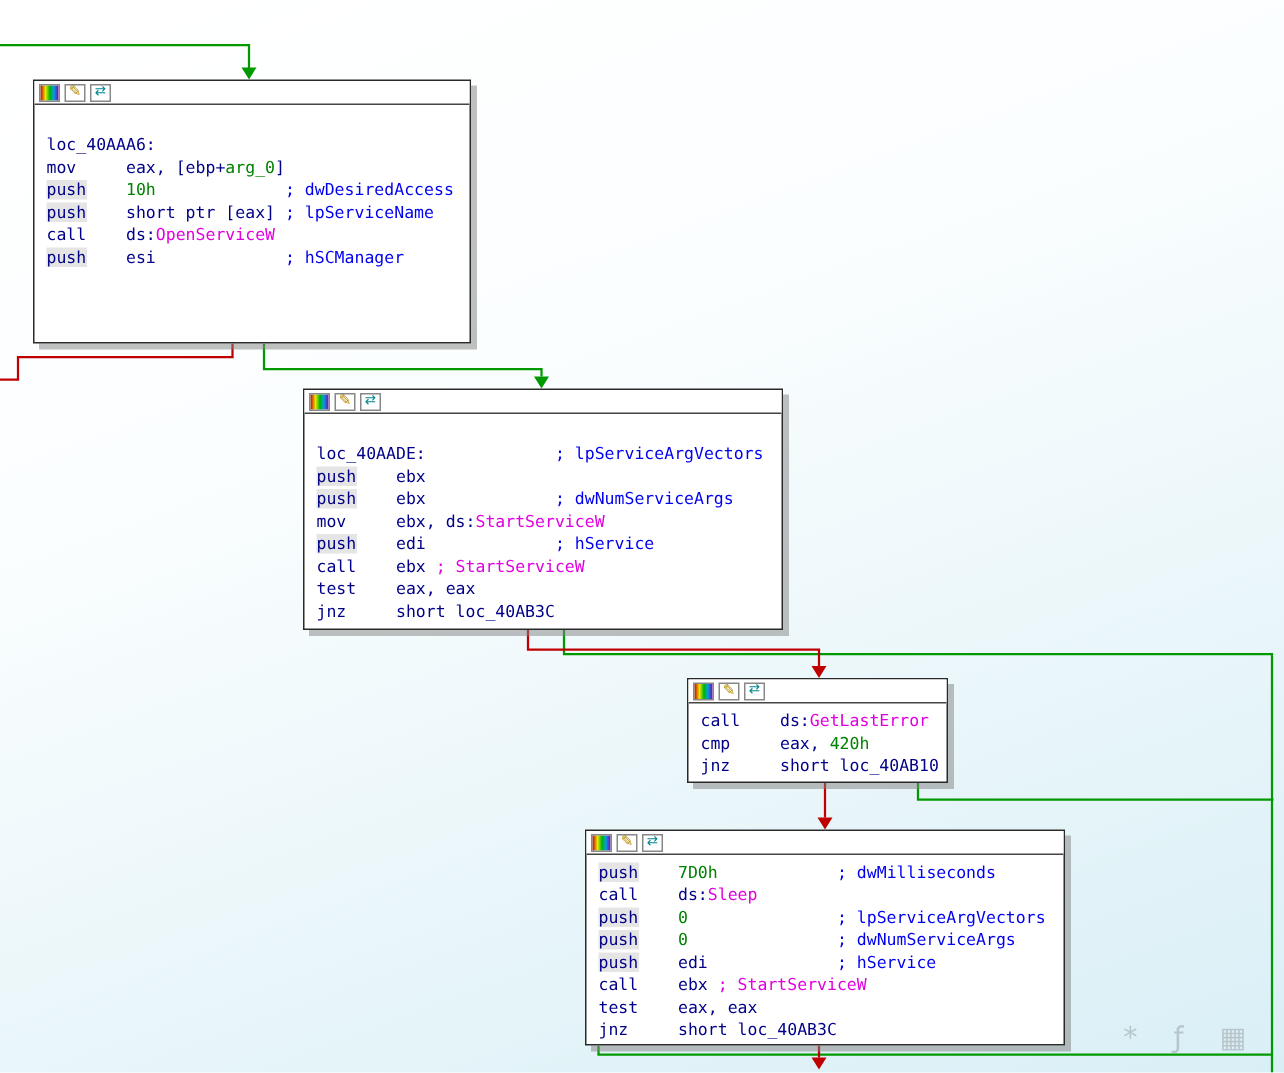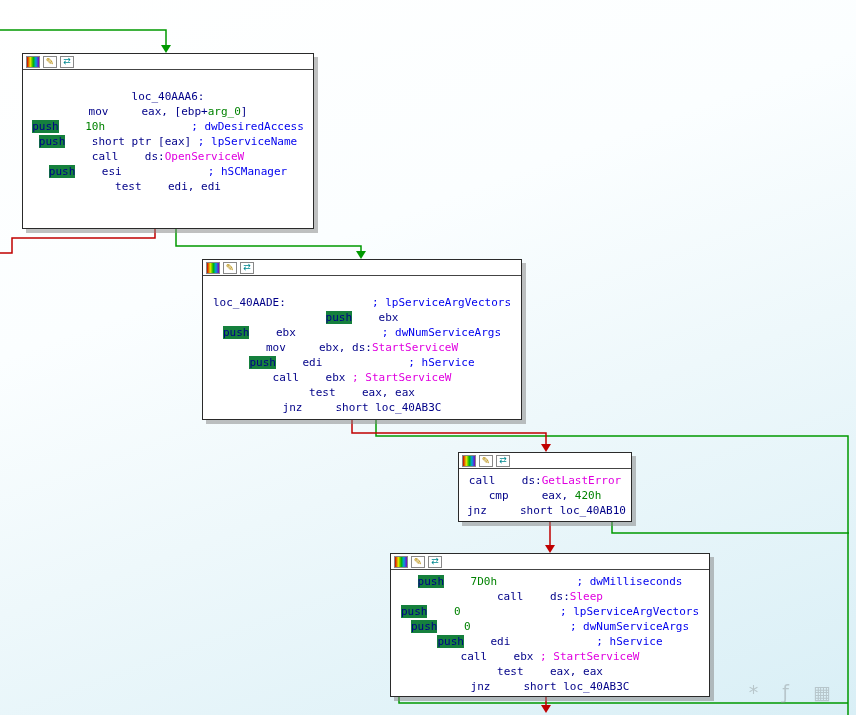--- a/index.html
+++ b/index.html
@@ -23,27 +23,27 @@
     gap:3px;padding:1px 3px;box-sizing:border-box;background:#fff;
   }
   .ic{
     width:14px;height:12px;border:1px solid #888;background:#fff;
     display:inline-flex;align-items:center;justify-content:center;
     font-size:9px;line-height:1;box-sizing:border-box;cursor:pointer;
   }
   .ic-color{background:linear-gradient(90deg,#d00000,#e8e800 28%,#00b400 52%,#00a0e0 74%,#8000c0);}
   .ic-edit{color:#b58900;font-size:10px;}
   .ic-sync{color:#008890;font-size:9px;}
-  .codewrap{padding:4px 8px 6px;text-align:center;}
+  .codewrap{padding:4px 8px 6px;}
   .ln{height:15px;white-space:pre;font:11px/15px "DejaVu Sans Mono",monospace;}
   .seg-code{color:#000088;}
   .seg-imm{color:#008200;}
   .seg-api{color:#e000e0;}
   .seg-cmt{color:#0000ee;}
-  .hl{background:#15803d;}
+  .hl{background:#e5e5e5;}
   #watermark{
     position:absolute;right:16px;bottom:12px;z-index:3;
     font-size:19px;letter-spacing:9px;color:#8d9598;opacity:.45;
   }
 </style>
 </head>
 <body>
 
 <svg id="edges" width="856" height="715">
   <g fill="none" stroke="#009900" stroke-width="1.5">
@@ -75,21 +75,20 @@
     <span class="ic ic-sync">⇄</span>
   </div>
   <div class="codewrap">
       <div class="ln"></div>
       <div class="ln"><span class="seg-code">loc_40AAA6:</span></div>
       <div class="ln"><span class="seg-code">mov     eax, [ebp+</span><span class="seg-imm">arg_0</span><span class="seg-code">]</span></div>
       <div class="ln"><span class="seg-code hl">push</span><span class="seg-code">    </span><span class="seg-imm">10h</span><span class="seg-code">             </span><span class="seg-cmt">; dwDesiredAccess</span></div>
       <div class="ln"><span class="seg-code hl">push</span><span class="seg-code">    short ptr [eax] </span><span class="seg-cmt">; lpServiceName</span></div>
       <div class="ln"><span class="seg-code">call    ds:</span><span class="seg-api">OpenServiceW</span></div>
       <div class="ln"><span class="seg-code hl">push</span><span class="seg-code">    esi             </span><span class="seg-cmt">; hSCManager</span></div>
-      <div class="ln"><span class="seg-code">test    edi, edi</span></div>
     </div>
 </div>
 
 <div class="node n2">
   <div class="titlebar">
     <span class="ic ic-color"></span>
     <span class="ic ic-edit">✎</span>
     <span class="ic ic-sync">⇄</span>
   </div>
   <div class="codewrap">

